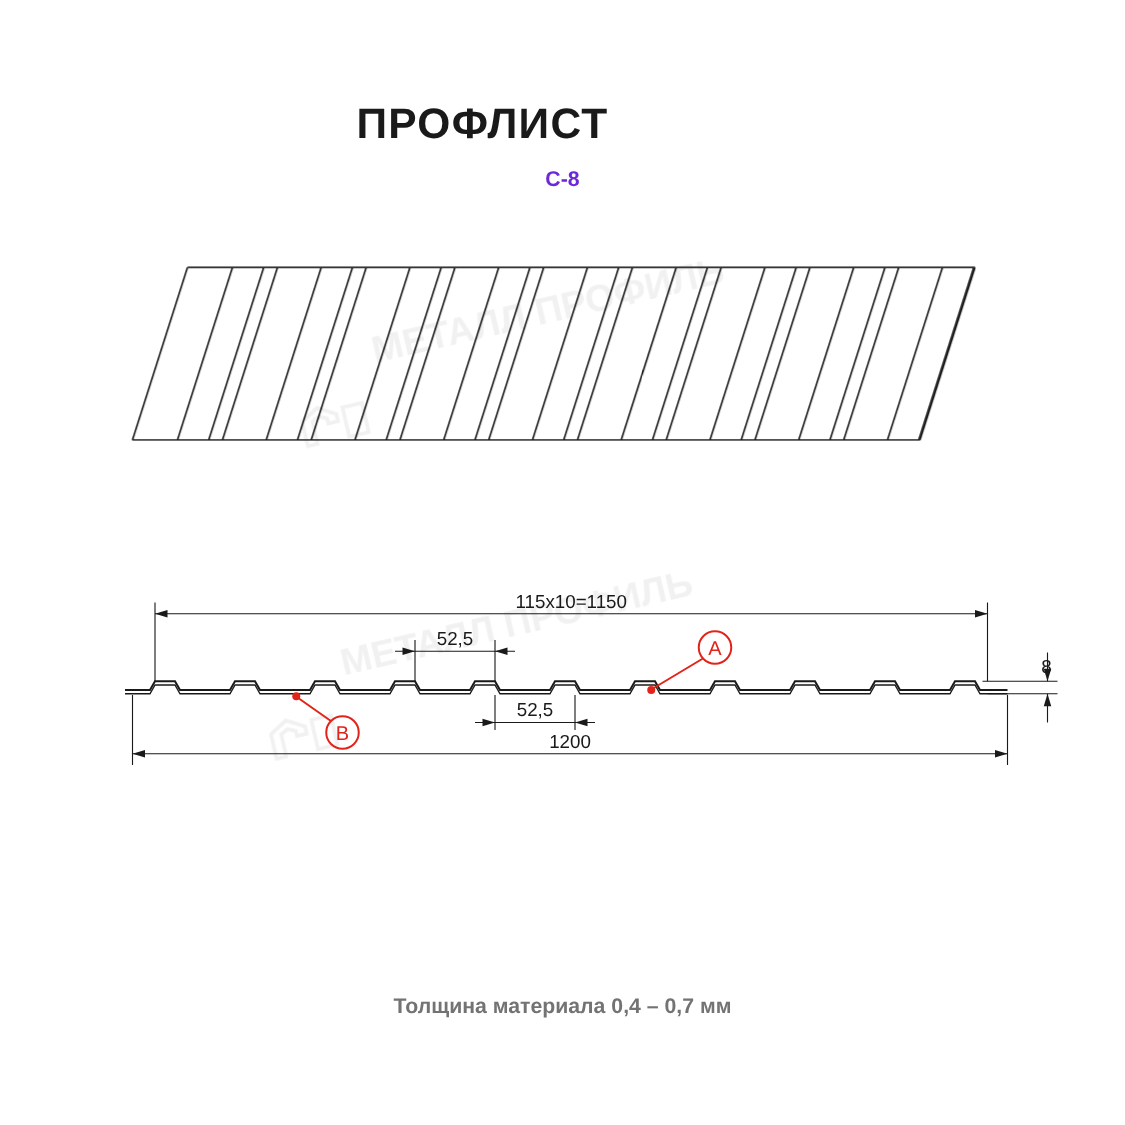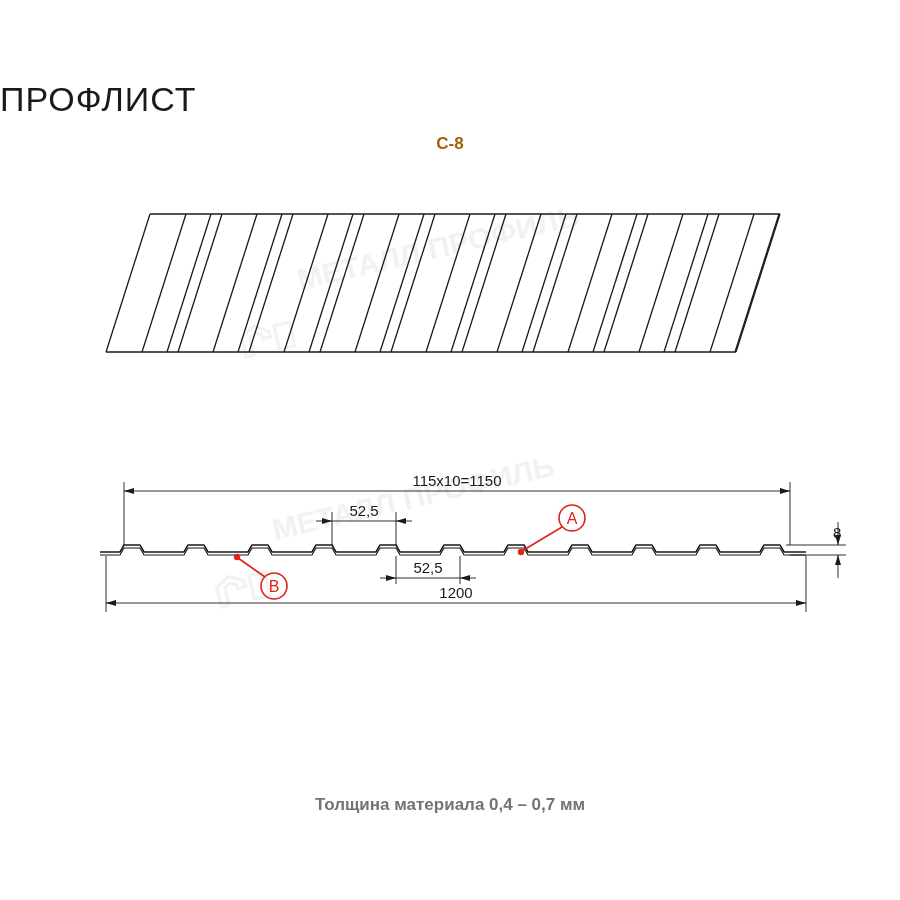--- a/index.html
+++ b/index.html
@@ -18,35 +18,35 @@
   .page {
     position: relative;
     width: 900px;
     height: 900px;
   }
   .title {
     position: absolute;
     top: 80px;
     left: 0;
     width: 772px;
-    text-align: left;
+    text-align: center;
     font-size: 34px;
-    font-weight: normal;
+    font-weight: bold;
     letter-spacing: 1px;
     color: #1a1a1a;
   }
   .subtitle {
     position: absolute;
     top: 134px;
     left: 0;
     width: 900px;
     text-align: center;
     font-size: 17px;
     font-weight: bold;
-    color: #a16207;
+    color: #6d28d9;
   }
   .footer-note {
     position: absolute;
     top: 795px;
     left: 0;
     width: 900px;
     text-align: center;
     font-size: 17px;
     font-weight: bold;
     color: #737373;

